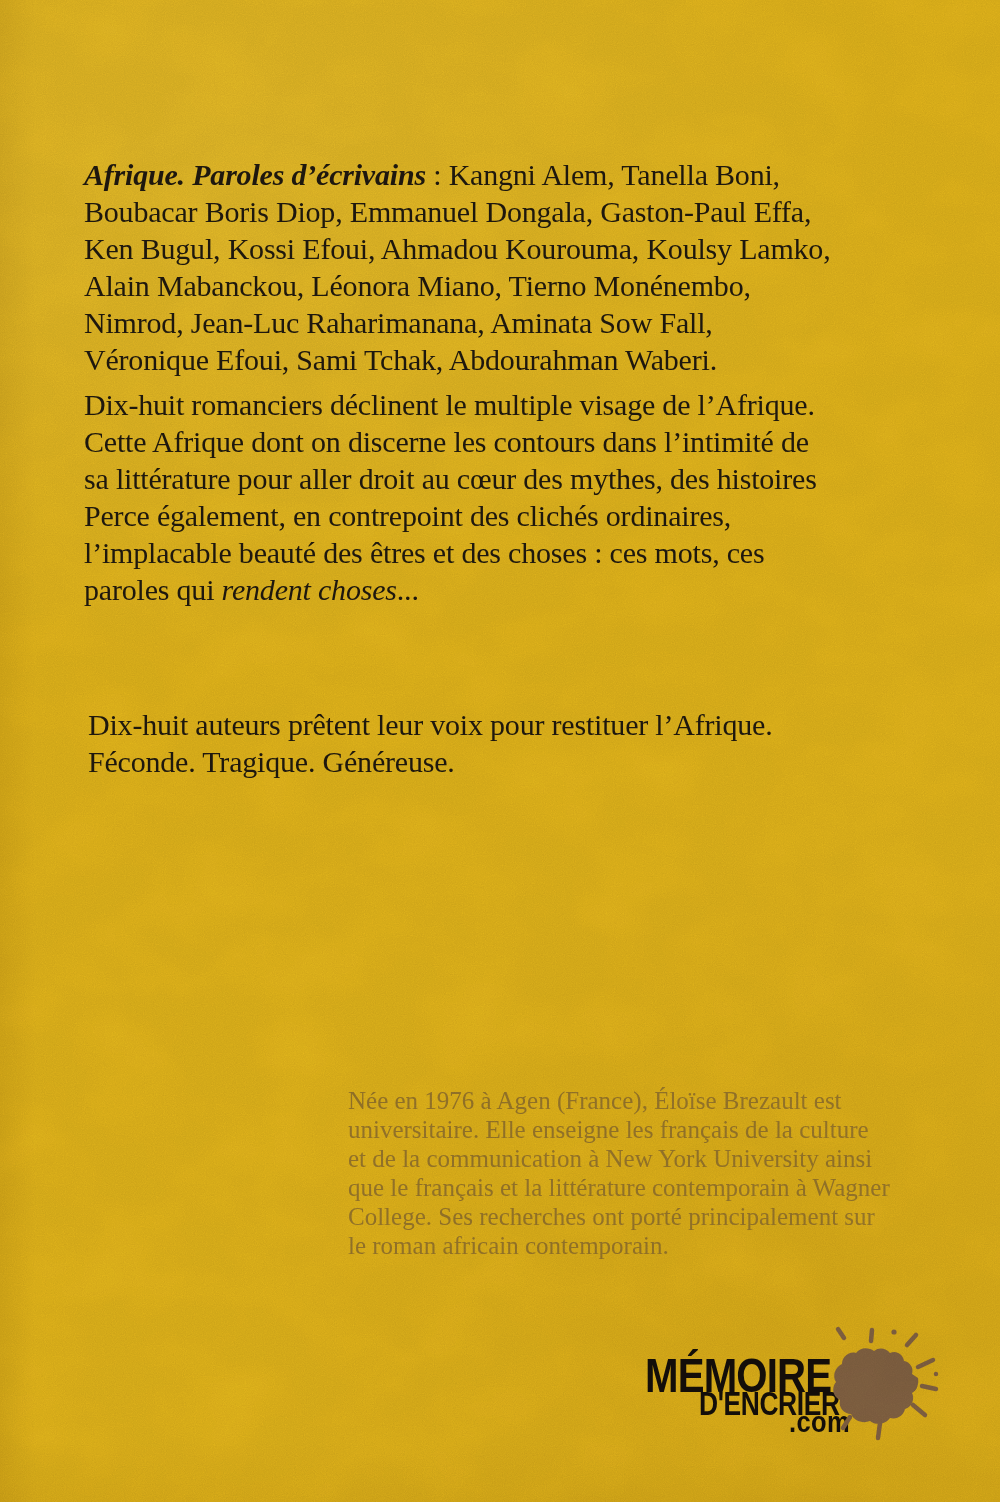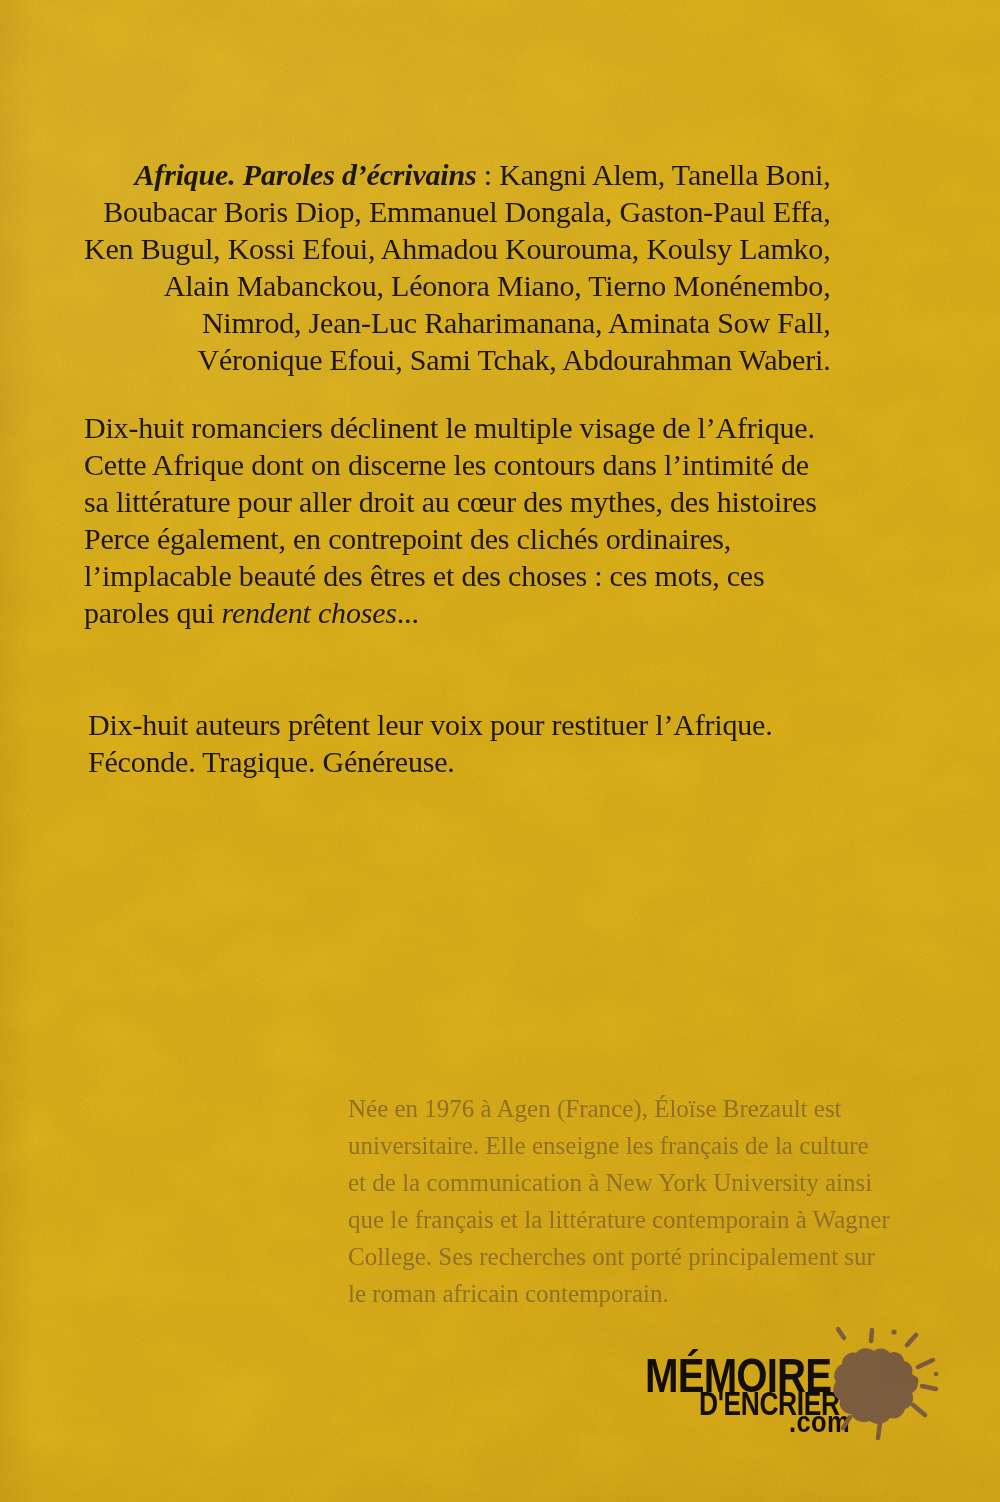--- a/index.html
+++ b/index.html
@@ -21,34 +21,33 @@
       linear-gradient(0deg, rgba(140,95,5,0.06), transparent 4%);
   }
   .texture { position: absolute; inset: 0; pointer-events: none; }
   .textblock { position: absolute; color: #231c11; }
   .textblock .line {
     font-size: 30px;
     line-height: 37px;
     white-space: nowrap;
     letter-spacing: -0.2px;
   }
-  #authors   { left: 84px; top: 156px; text-align: right; }
-  #synopsis  { left: 84px; top: 409px; }
+  #authors   { left: 84px; top: 156px; }
+  #synopsis  { left: 84px; top: 386px; }
   #tagline   { left: 88px; top: 706px; }
   .title-italic { font-style: italic; font-weight: bold; }
   .inline-italic { font-style: italic; }
   #bio {
     left: 348px; top: 1086px;
     color: #a5812e;
   }
   #bio .line {
     font-size: 25px;
     line-height: 29px;
     letter-spacing: 0;
-    margin-top: 8px;
   }
   .logo-line {
     position: absolute;
     font-family: "Liberation Sans", "DejaVu Sans", sans-serif;
     font-weight: 700;
     color: #17110c;
     white-space: nowrap;
     transform-origin: left top;
   }
   #logo-line1 { left: 645px; top: 1347px; font-size: 49px; letter-spacing: -1px;  transform: scaleX(0.82); }

